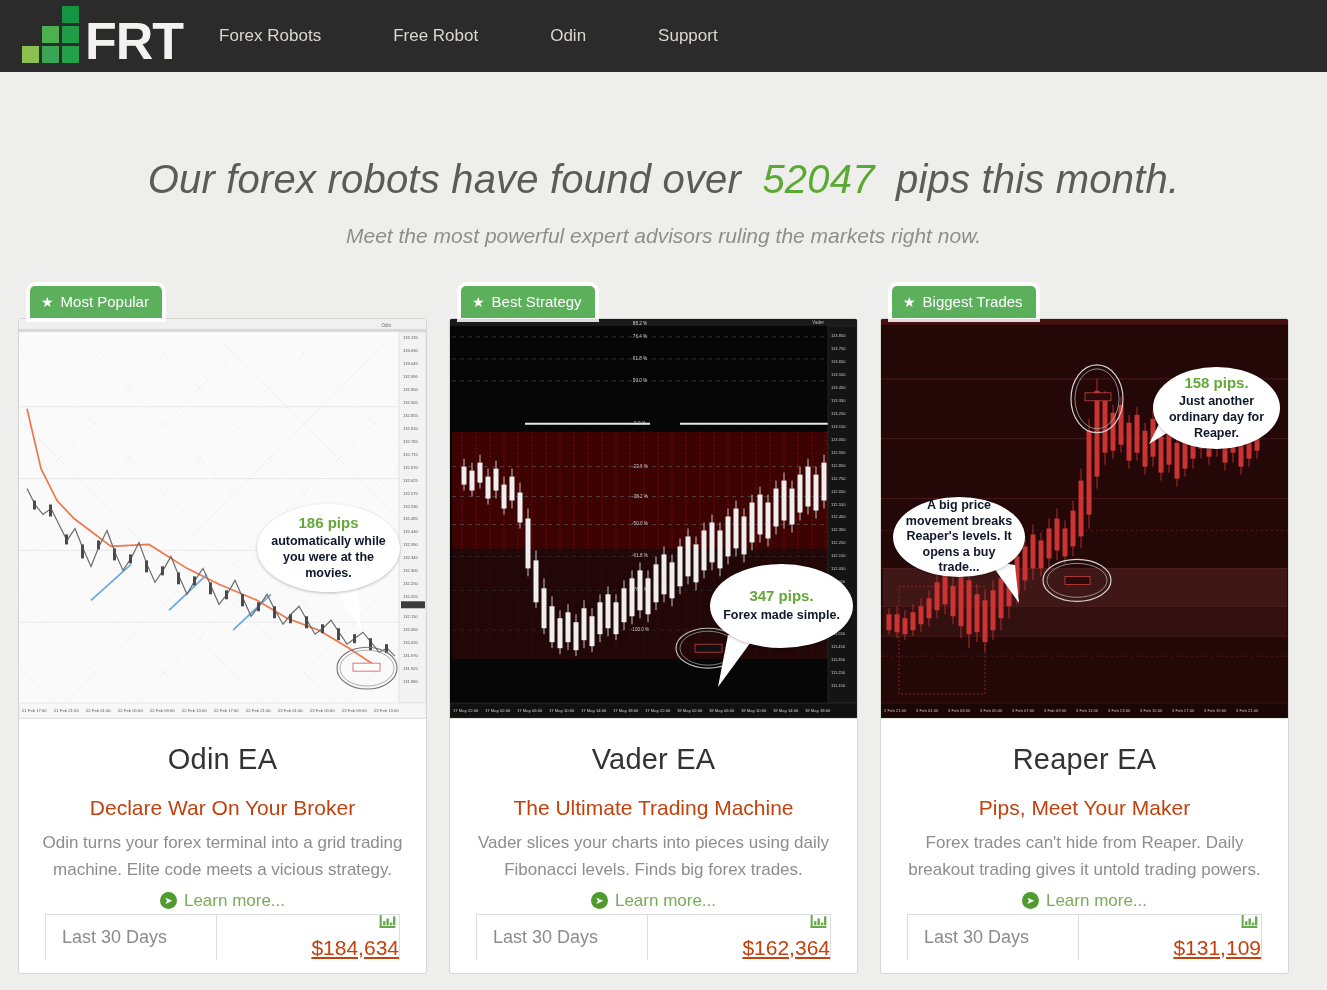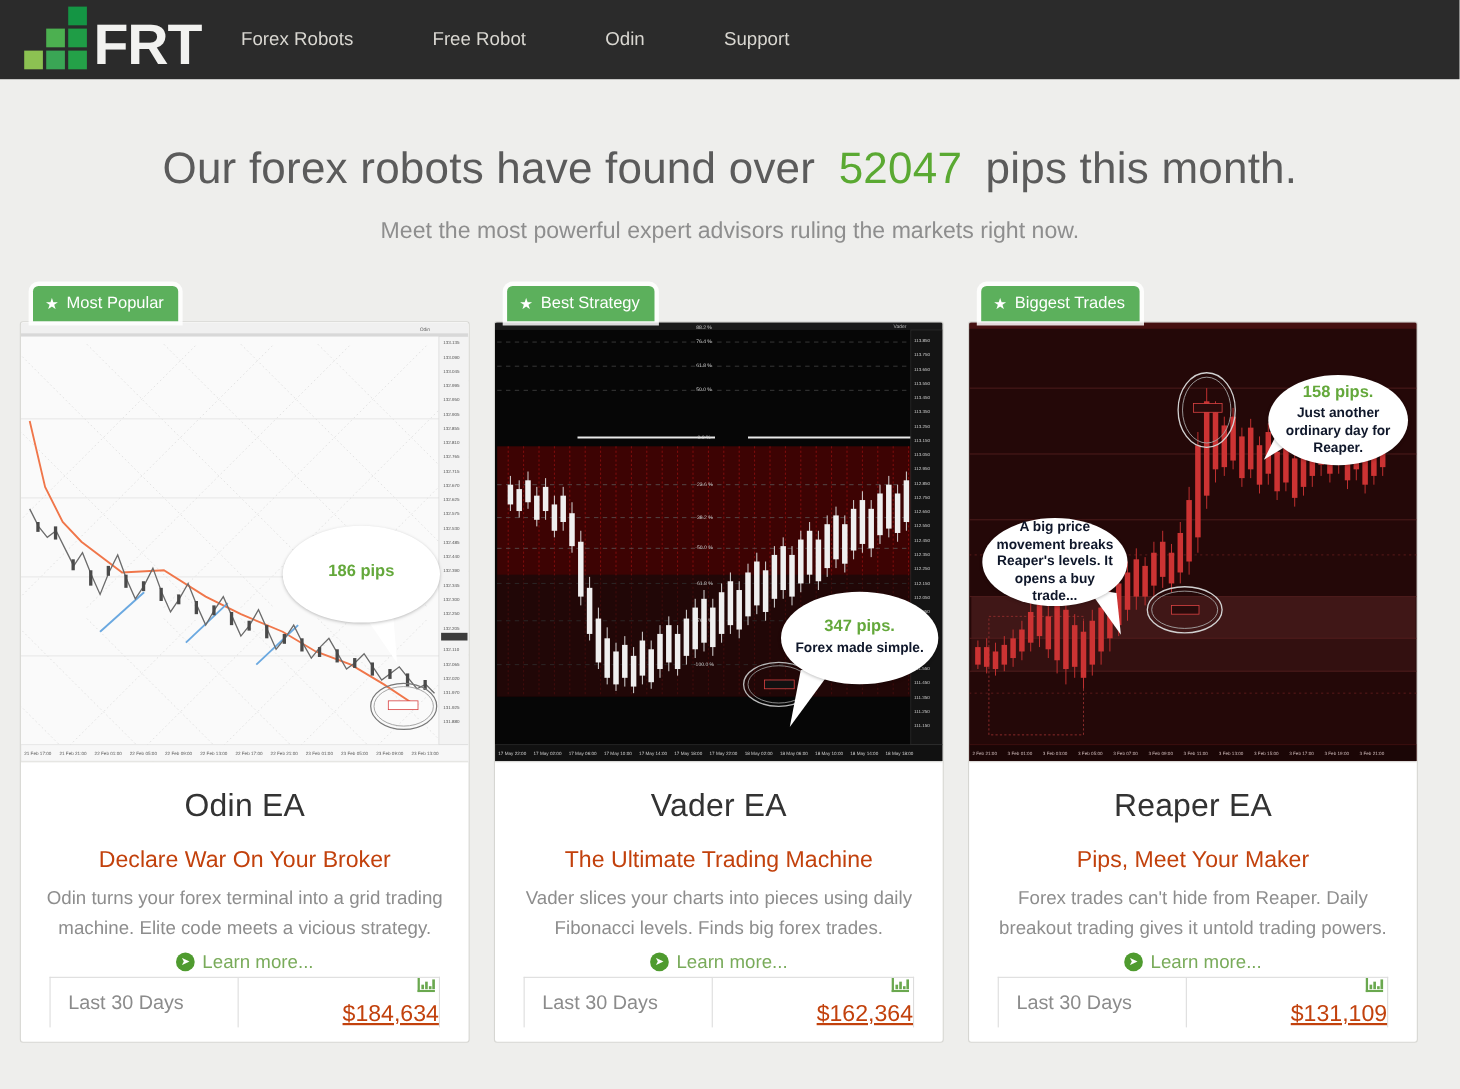--- a/index.html
+++ b/index.html
@@ -51,21 +51,21 @@
     color: #d9d7d1;
     font-size: 17px;
     padding: 0 36px;
     text-decoration: none;
     white-space: nowrap;
     cursor: pointer;
   }
   .nav-item:last-child { padding-right: 14px; }
 
   
-  .hero { text-align: center; padding-top: 59px; }
+  .hero { text-align: center; padding-top: 85px; font-style: italic; }
   .hero h1 {
     font-size: 40px;
     font-weight: normal;
     color: #5b5b5b;
     letter-spacing: 0.2px;
   }
   .hero h1 .pips-count { color: #5aa932; padding: 0 10px; }
   .hero .sub {
     margin-top: 22px;
     font-size: 21px;
@@ -377,20 +377,21 @@
             <text x="195" y="394">22 Feb 17:00</text>
               <text x="227" y="394">22 Feb 21:00</text>
             <text x="259" y="394">23 Feb 01:00</text>
               <text x="291" y="394">23 Feb 05:00</text>
             <text x="323" y="394">23 Feb 09:00</text>
               <text x="355" y="394">23 Feb 13:00</text>
           </g>
         </svg>
         <div class="bubble" style="left:238px; top:185px; width:143px; height:88px;">
           <div class="big">186 pips</div>
+          <div class="small">automatically while you were at the movies.</div>
         </div>
         <svg style="position:absolute;left:238px;top:255px;width:130px;height:60px;z-index:4;pointer-events:none">
           <polygon points="70,5 100,5 104,55" fill="#fff"></polygon>
         </svg>
       </div>
 
       <div class="card-body">
         <div class="card-title">Odin EA</div>
         <div class="card-tagline">Declare War On Your Broker</div>
         <div class="card-desc">Odin turns your forex terminal into a grid trading machine. Elite code meets a vicious strategy.</div>

